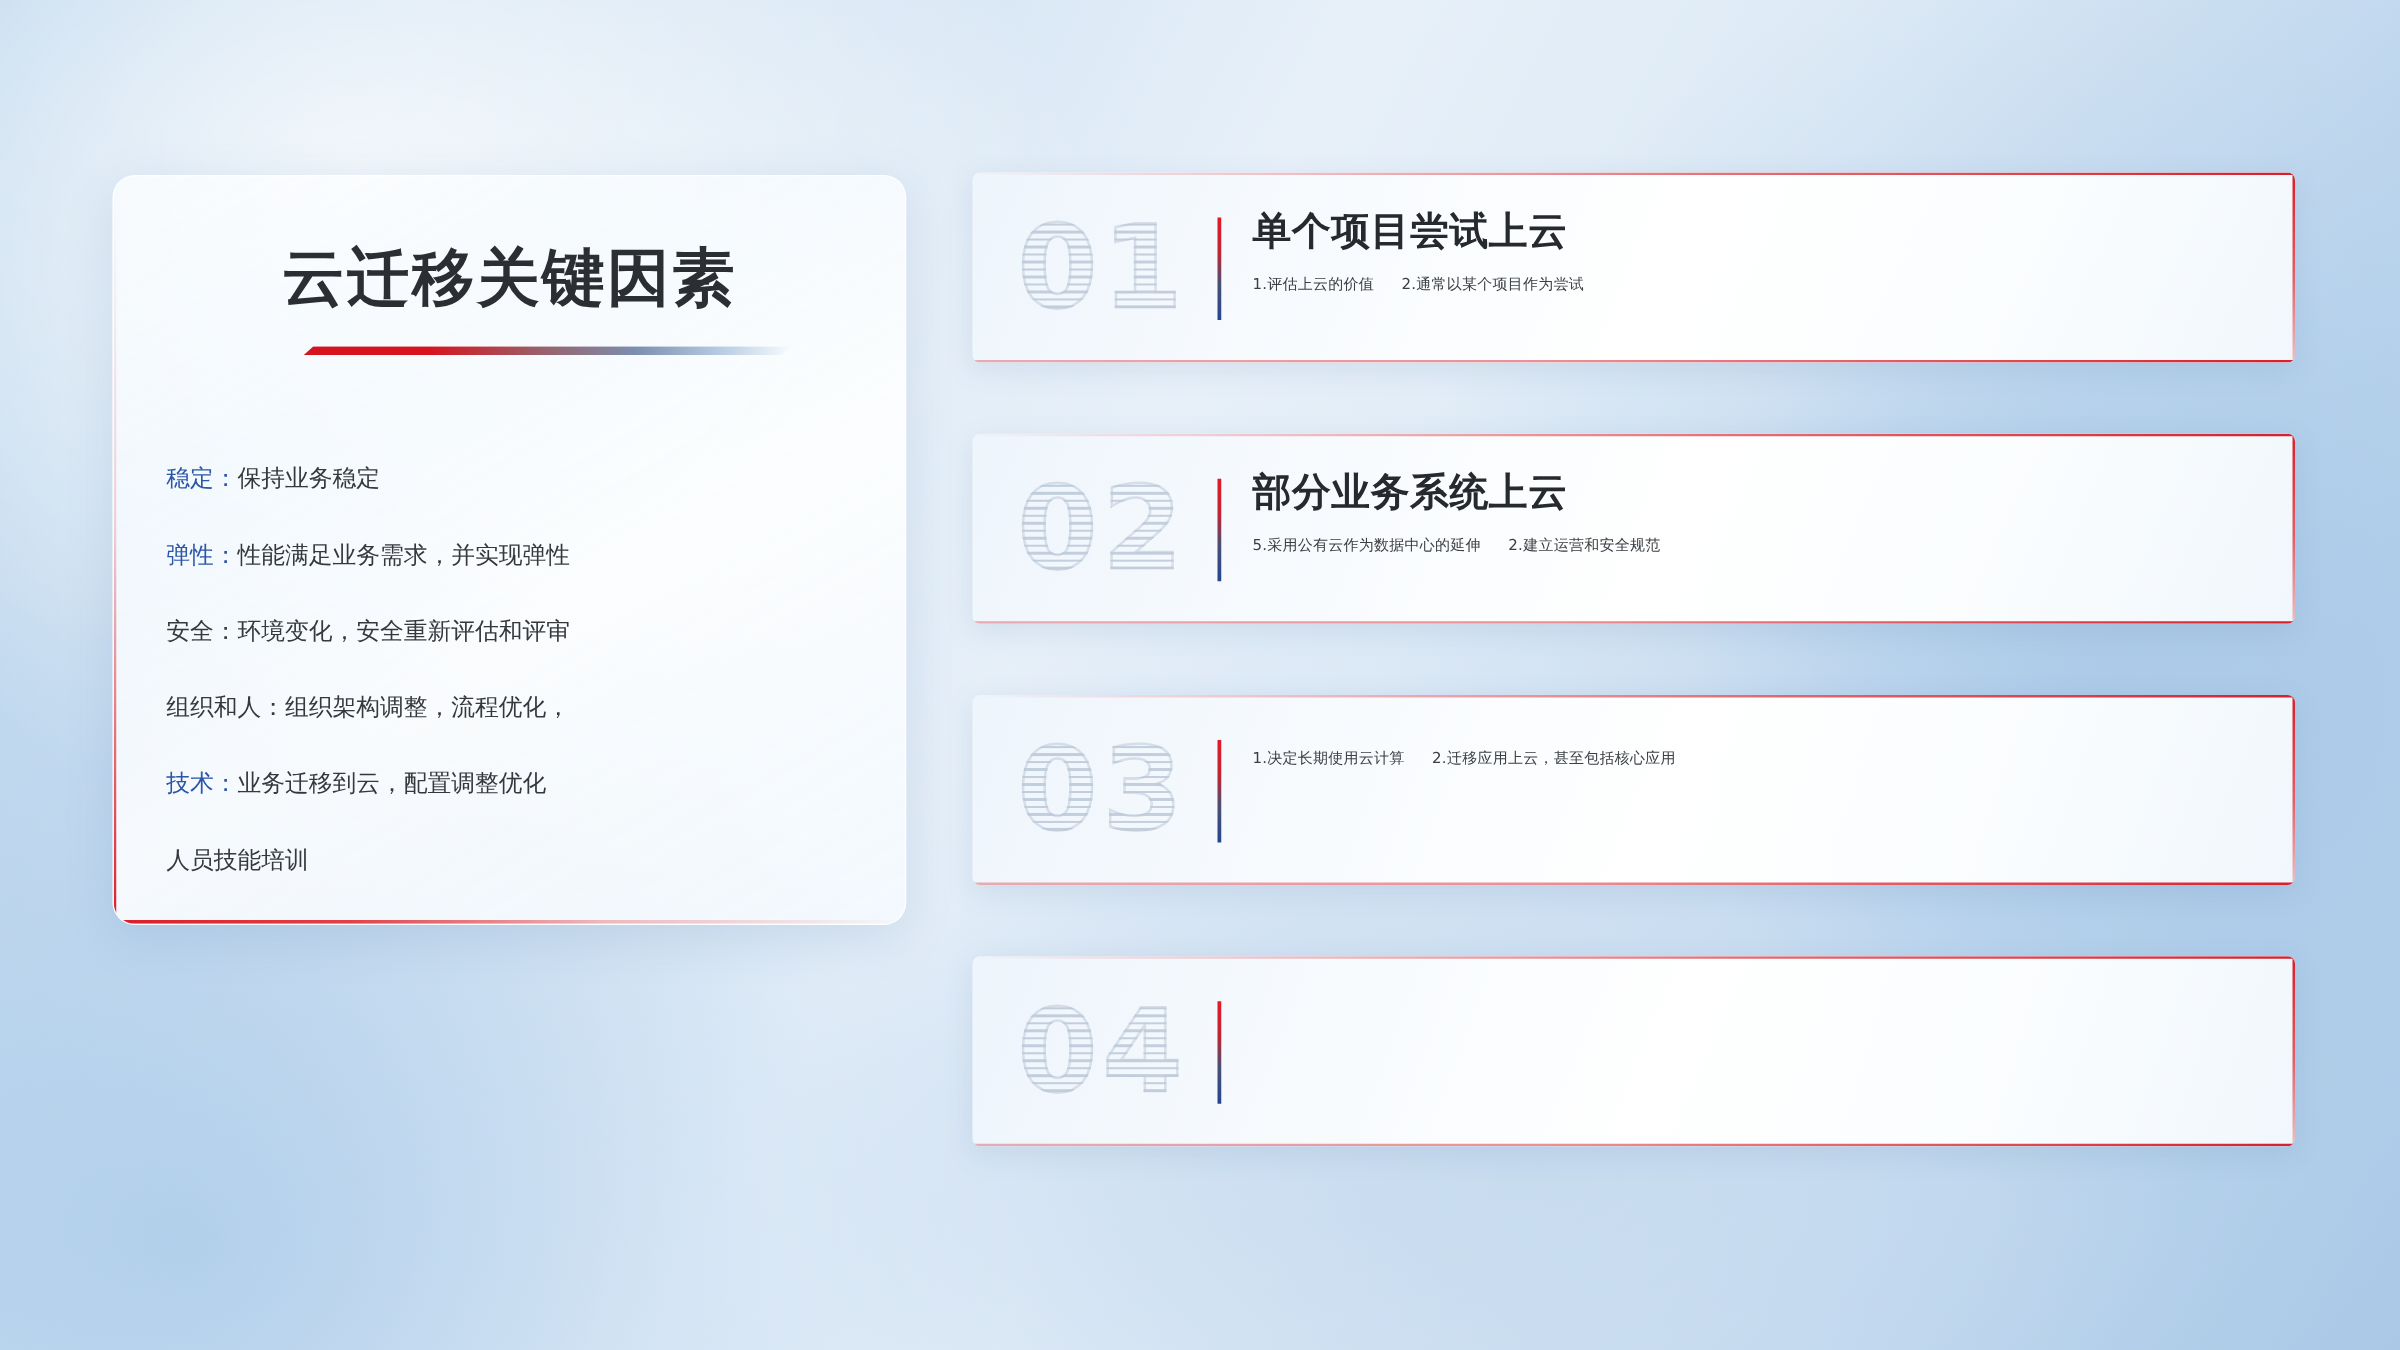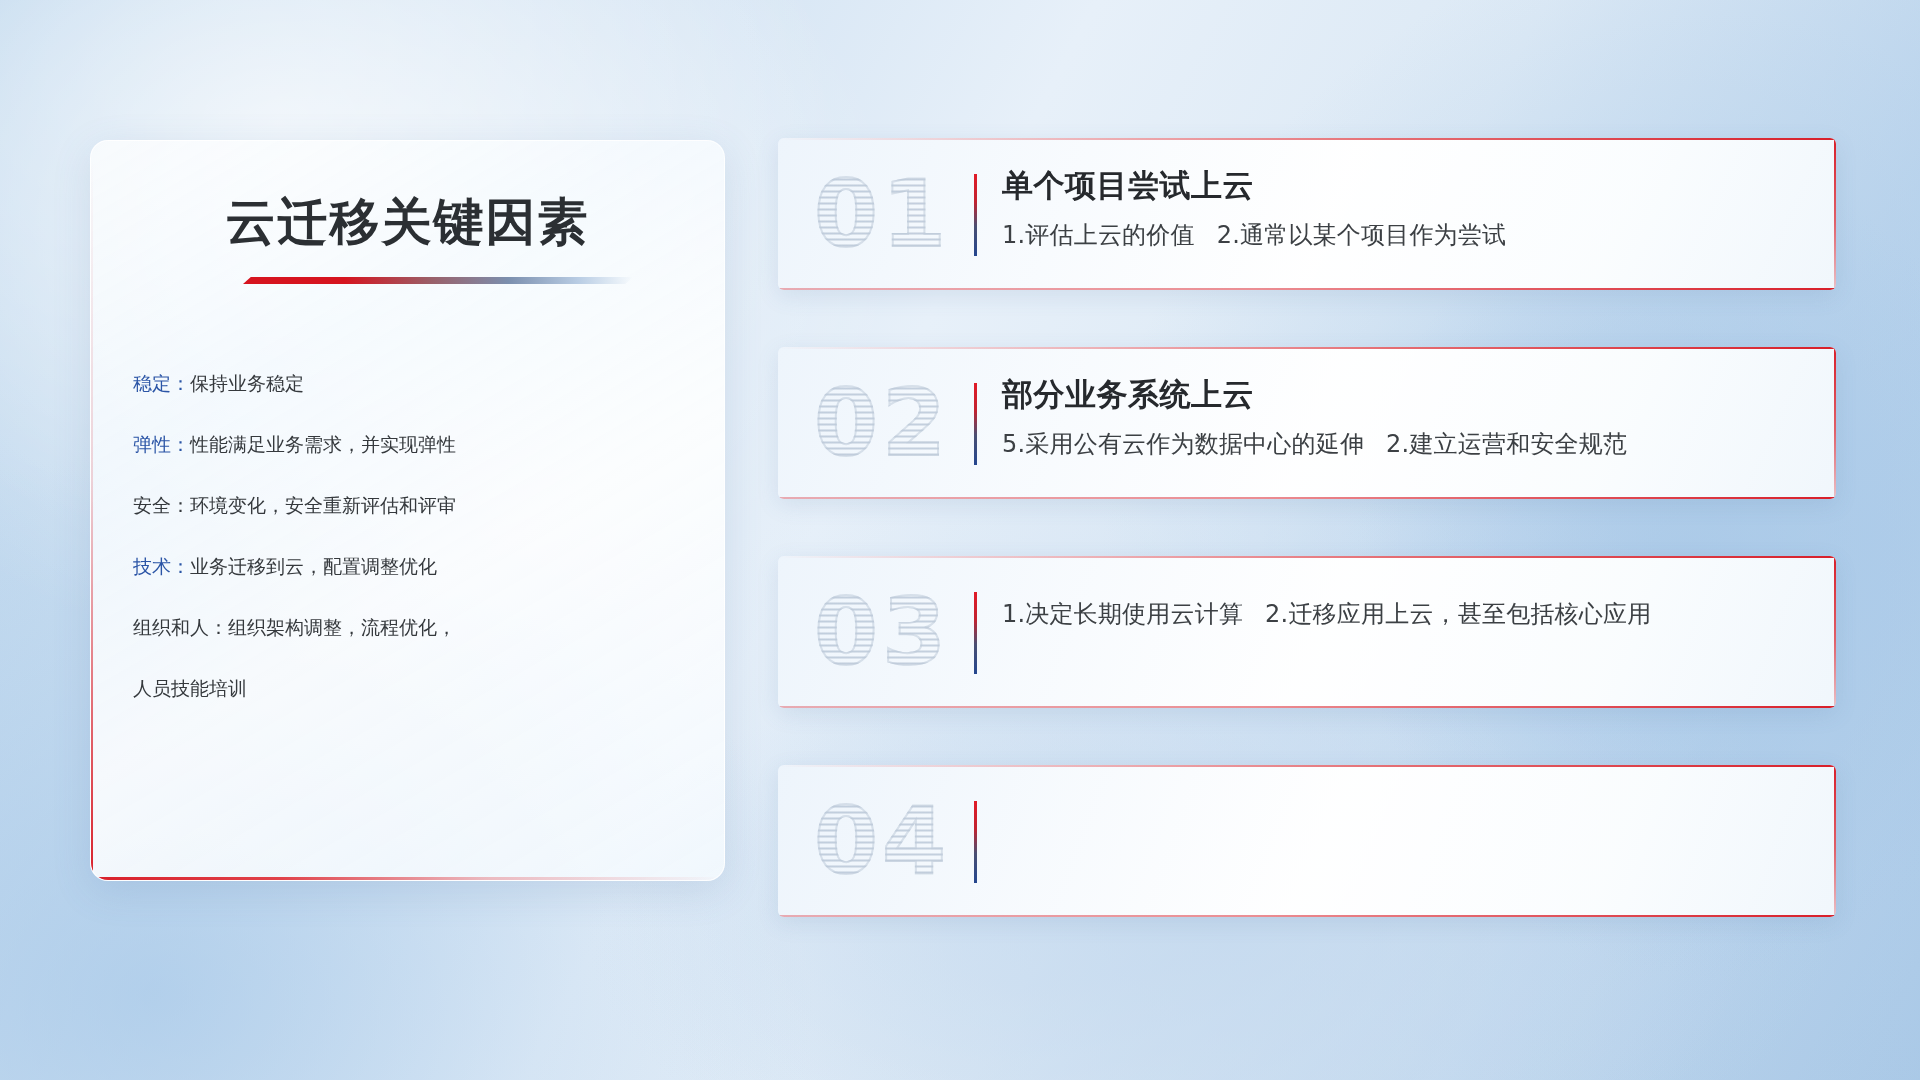--- a/index.html
+++ b/index.html
@@ -51,21 +51,21 @@
     background: radial-gradient(ellipse at 50% 50%, rgba(168,200,231,0.7) 0%, rgba(168,200,231,0) 64%);
     pointer-events: none;
   }
 
   
   .left-panel {
     position: absolute;
     left: 90px;
     top: 140px;
     width: 635px;
-    height: 741px;
+    height: 600px;
     border-radius: 18px;
     background: linear-gradient(150deg,
         rgba(255,255,255,0.72) 0%,
         rgba(248,252,255,0.80) 30%,
         rgba(255,255,255,0.86) 58%,
         rgba(246,251,255,0.80) 100%);
     border: 1px solid rgba(255,255,255,0.85);
     box-shadow: 0 10px 38px rgba(80,120,170,0.16);
     overflow: hidden;
   }
@@ -214,21 +214,21 @@
   .card-title {
     font-size: 31px;
     font-weight: 700;
     color: #26292d;
     letter-spacing: 0.5px;
     font-family: "DejaVu Sans", "Liberation Sans", sans-serif;
     line-height: 1.25;
   }
   .card-sub {
     margin-top: 14px;
-    font-size: 24px;
+    font-size: 12px;
     color: #3c4044;
     letter-spacing: 0.2px;
     font-family: "DejaVu Sans", "Liberation Sans", sans-serif;
     white-space: nowrap;
   }
   .card-sub .gap { display: inline-block; width: 22px; }
 </style>
 </head>
 <body>
 
@@ -237,22 +237,22 @@
   <div class="bg-sheen-b"></div>
   <div class="bg-sheen-c"></div>
 
   <div class="left-panel">
     <div class="panel-title">云迁移关键因素</div>
     <div class="title-rule"></div>
     <div class="factor-list">
         <div class="factor-line"><span class="lbl-blue">稳定：</span><span class="body">保持业务稳定</span></div>
         <div class="factor-line"><span class="lbl-blue">弹性：</span><span class="body">性能满足业务需求，并实现弹性</span></div>
         <div class="factor-line"><span class="lbl-dark">安全：</span><span class="body">环境变化，安全重新评估和评审</span></div>
+        <div class="factor-line"><span class="lbl-dark">组织和人：</span><span class="body">组织架构调整，流程优化，</span></div>
         <div class="factor-line"><span class="lbl-blue">技术：</span><span class="body">业务迁移到云，配置调整优化</span></div>
-        <div class="factor-line"><span class="lbl-dark">组织和人：</span><span class="body">组织架构调整，流程优化，</span></div>
         <div class="factor-line"><span class="body">人员技能培训</span></div>
       </div>
   </div>
 
   <div class="cards">
       <div class="card">
         <div class="card-num">01</div>
         <div class="card-divider"></div>
         <div class="card-text">
           <div class="card-title">单个项目尝试上云</div>

